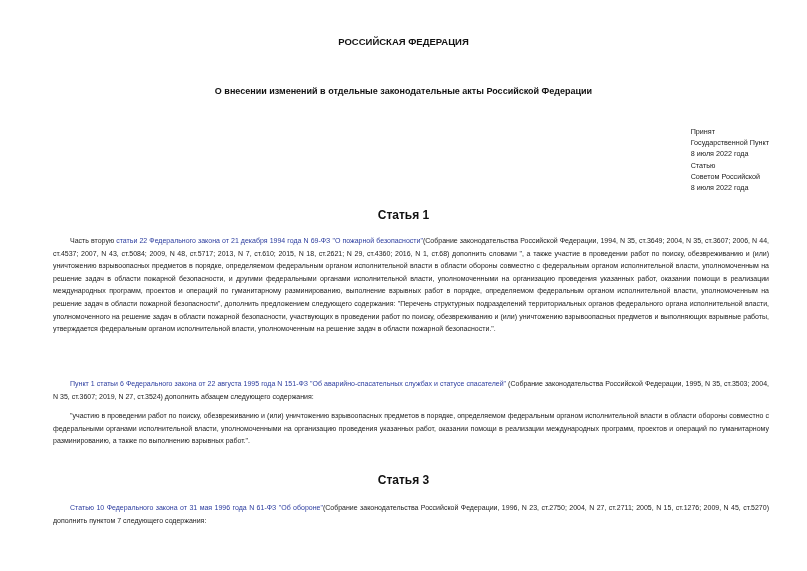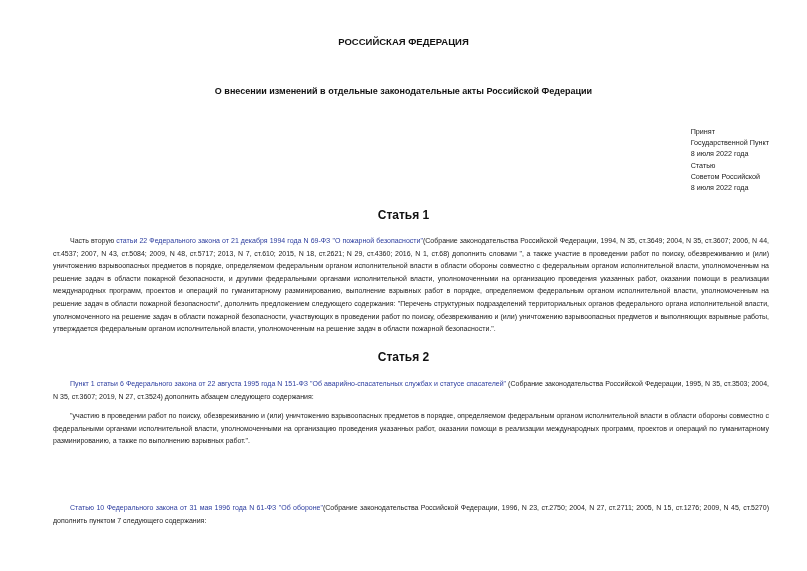--- a/index.html
+++ b/index.html
@@ -43,23 +43,23 @@
     <div>Статью</div>
     <div>Советом Российской</div>
     <div>8 июля 2022 года</div>
   </div>
 
   <div class="article-title" style="top:208px;">Статья 1</div>
   <div class="para first-indent" style="top:235px;">
     <span>Часть вторую </span><span class="link">статьи 22 Федерального закона от 21 декабря 1994 года N 69-ФЗ "О пожарной безопасности"</span><span>(Собрание законодательства Российской Федерации, 1994, N 35, ст.3649; 2004, N 35, ст.3607; 2006, N 44, ст.4537; 2007, N 43, ст.5084; 2009, N 48, ст.5717; 2013, N 7, ст.610; 2015, N 18, ст.2621; N 29, ст.4360; 2016, N 1, ст.68) дополнить словами ", а также участие в проведении работ по поиску, обезвреживанию и (или) уничтожению взрывоопасных предметов в порядке, определяемом федеральным органом исполнительной власти в области обороны совместно с федеральным органом исполнительной власти, уполномоченным на решение задач в области пожарной безопасности, и другими федеральными органами исполнительной власти, уполномоченными на организацию проведения указанных работ, оказании помощи в реализации международных программ, проектов и операций по гуманитарному разминированию, выполнение взрывных работ в порядке, определяемом федеральным органом исполнительной власти, уполномоченным на решение задач в области пожарной безопасности", дополнить предложением следующего содержания: "Перечень структурных подразделений территориальных органов федерального органа исполнительной власти, уполномоченного на решение задач в области пожарной безопасности, участвующих в проведении работ по поиску, обезвреживанию и (или) уничтожению взрывоопасных предметов и выполняющих взрывные работы, утверждается федеральным органом исполнительной власти, уполномоченным на решение задач в области пожарной безопасности.".</span>
   </div>
 
-  <div class="article-title" style="top:350px;">Статья 2</div>
   <div class="para first-indent" style="top:378px;">
     <span class="link">Пункт 1 статьи 6 Федерального закона от 22 августа 1995 года N 151-ФЗ "Об аварийно-спасательных службах и статусе спасателей"</span><span> (Собрание законодательства Российской Федерации, 1995, N 35, ст.3503; 2004, N 35, ст.3607; 2019, N 27, ст.3524) дополнить абзацем следующего содержания:</span>
   </div>
   <div class="para first-indent" style="top:410px;">"участию в проведении работ по поиску, обезвреживанию и (или) уничтожению взрывоопасных предметов в порядке, определяемом федеральным органом исполнительной власти в области обороны совместно с федеральными органами исполнительной власти, уполномоченными на организацию проведения указанных работ, оказании помощи в реализации международных программ, проектов и операций по гуманитарному разминированию, а также по выполнению взрывных работ.".</div>
 
+  <div class="article-title" style="top:473px;">Статья 3</div>
   <div class="para first-indent" style="top:502px;">
     <span class="link">Статью 10 Федерального закона от 31 мая 1996 года N 61-ФЗ "Об обороне"</span><span>(Собрание законодательства Российской Федерации, 1996, N 23, ст.2750; 2004, N 27, ст.2711; 2005, N 15, ст.1276; 2009, N 45, ст.5270) дополнить пунктом 7 следующего содержания:</span>
   </div>
 
 </div>
 
 </body></html>

